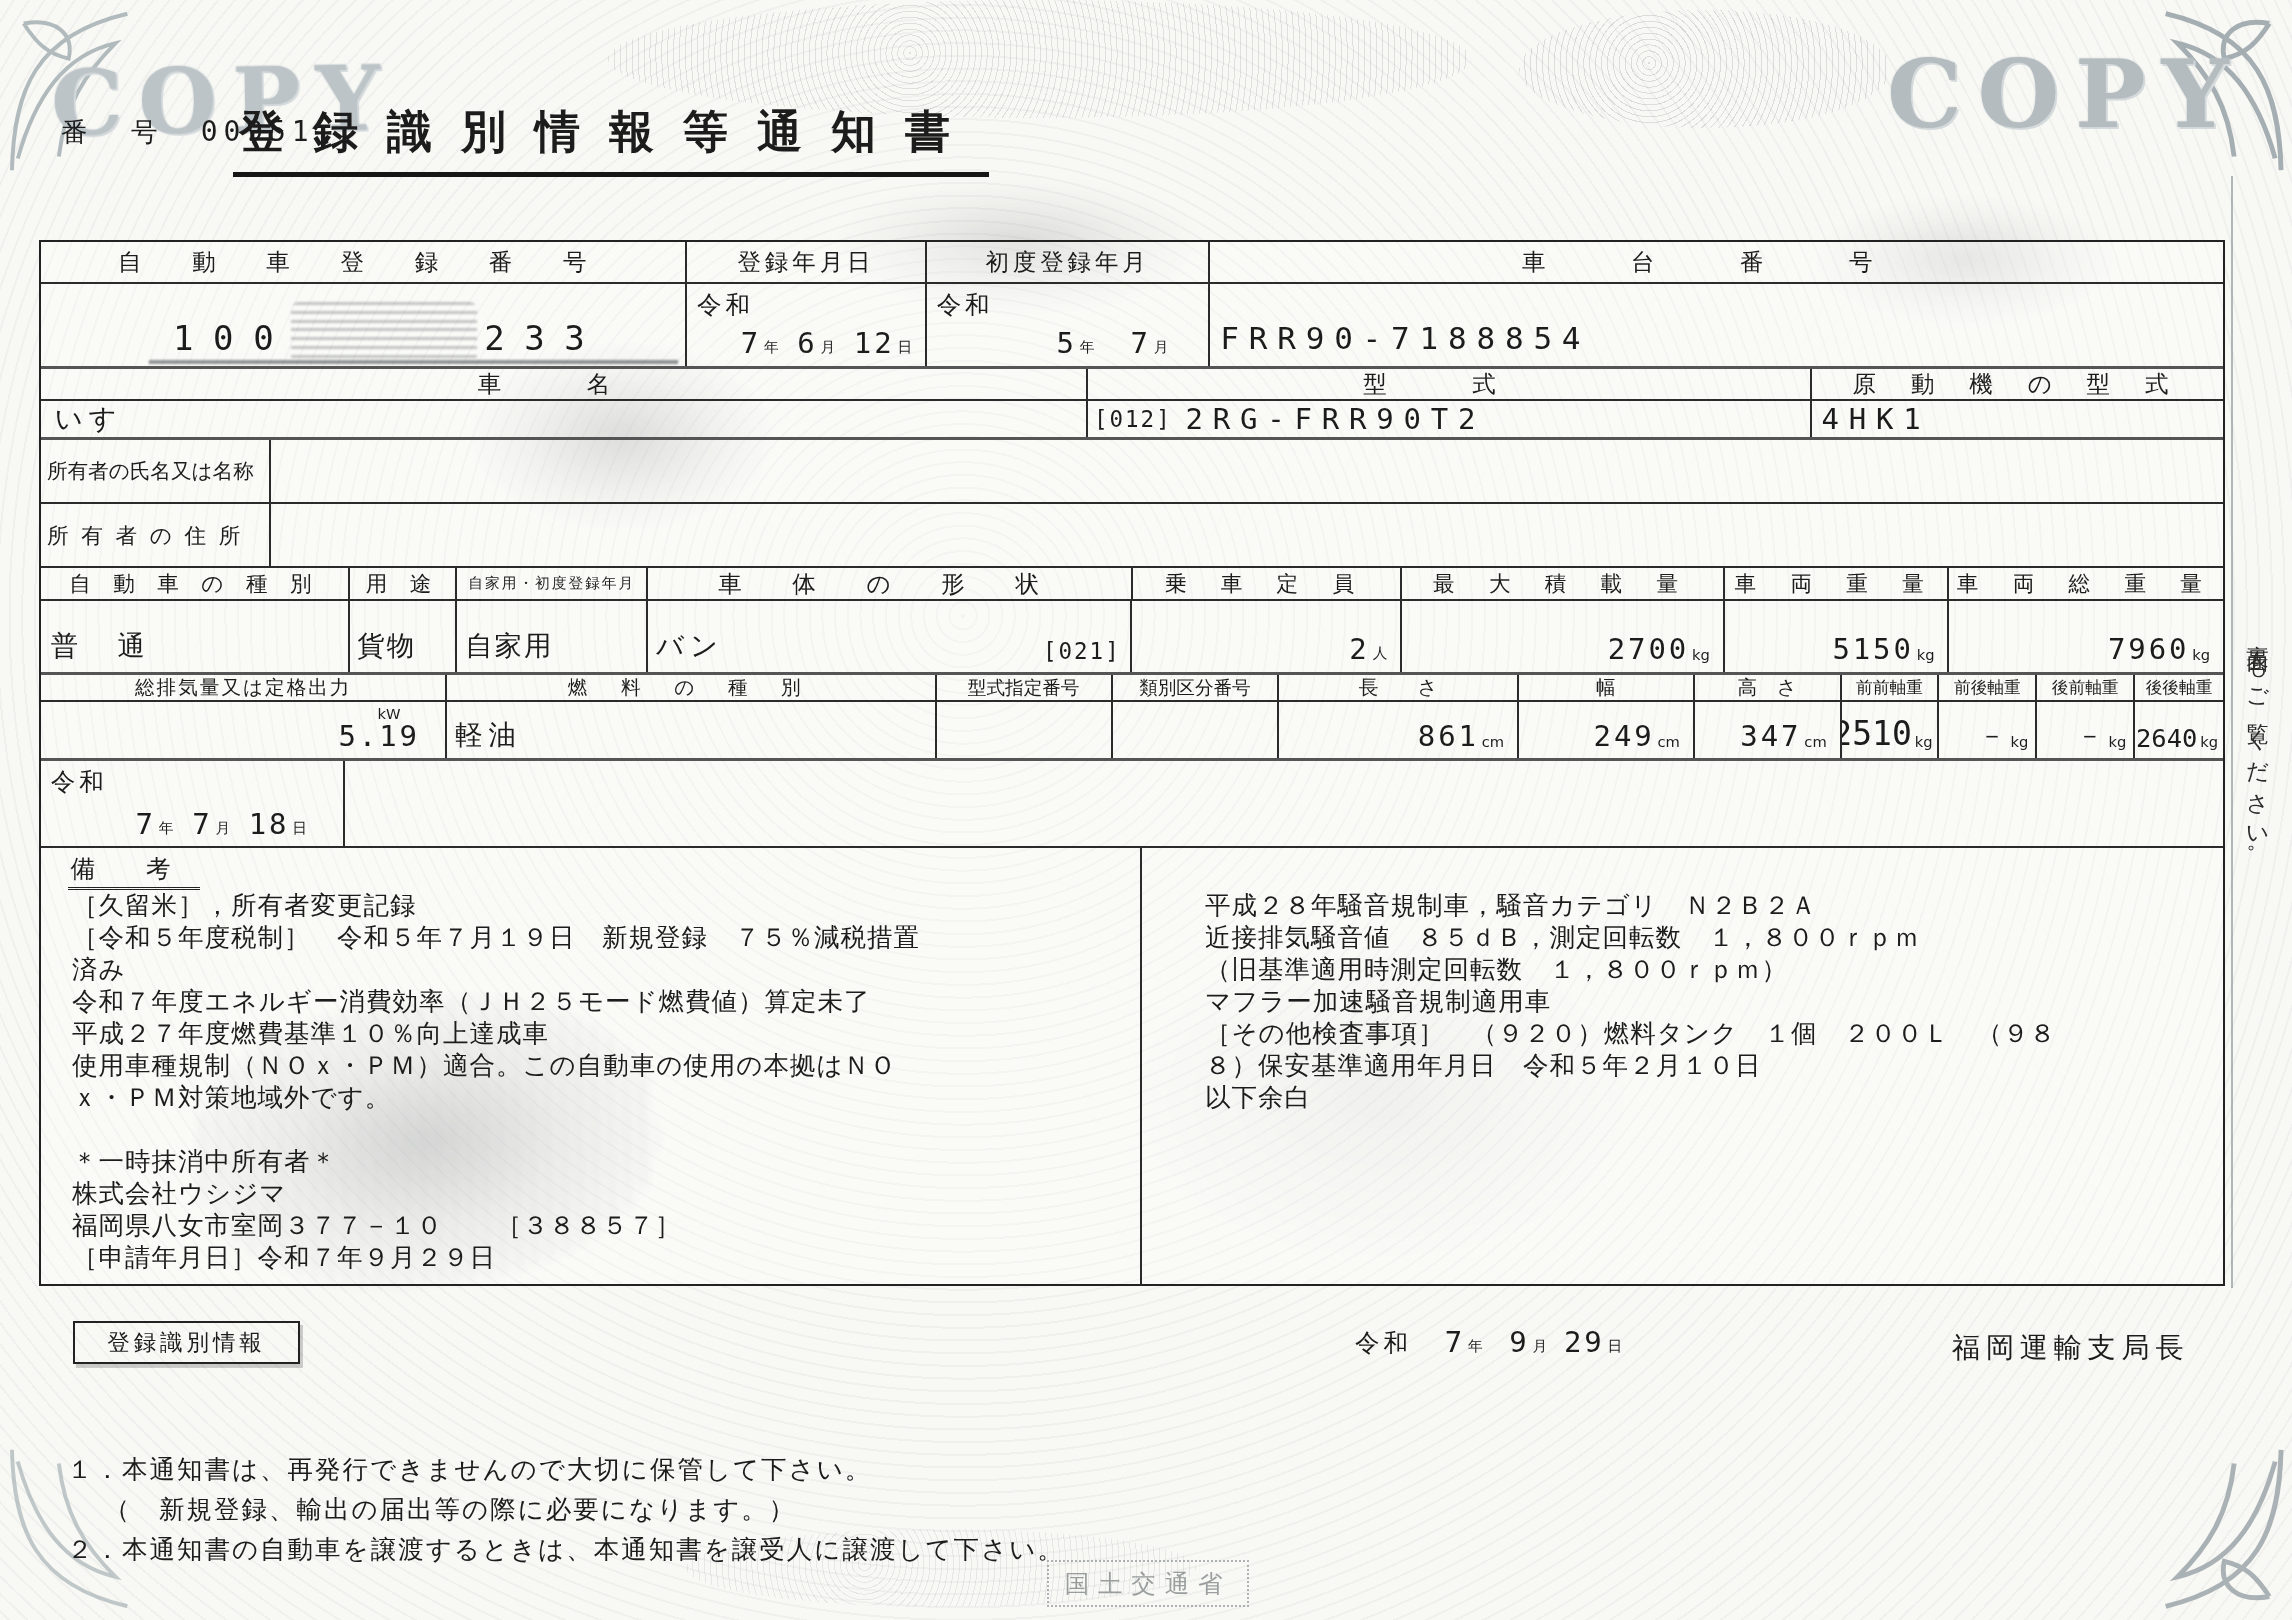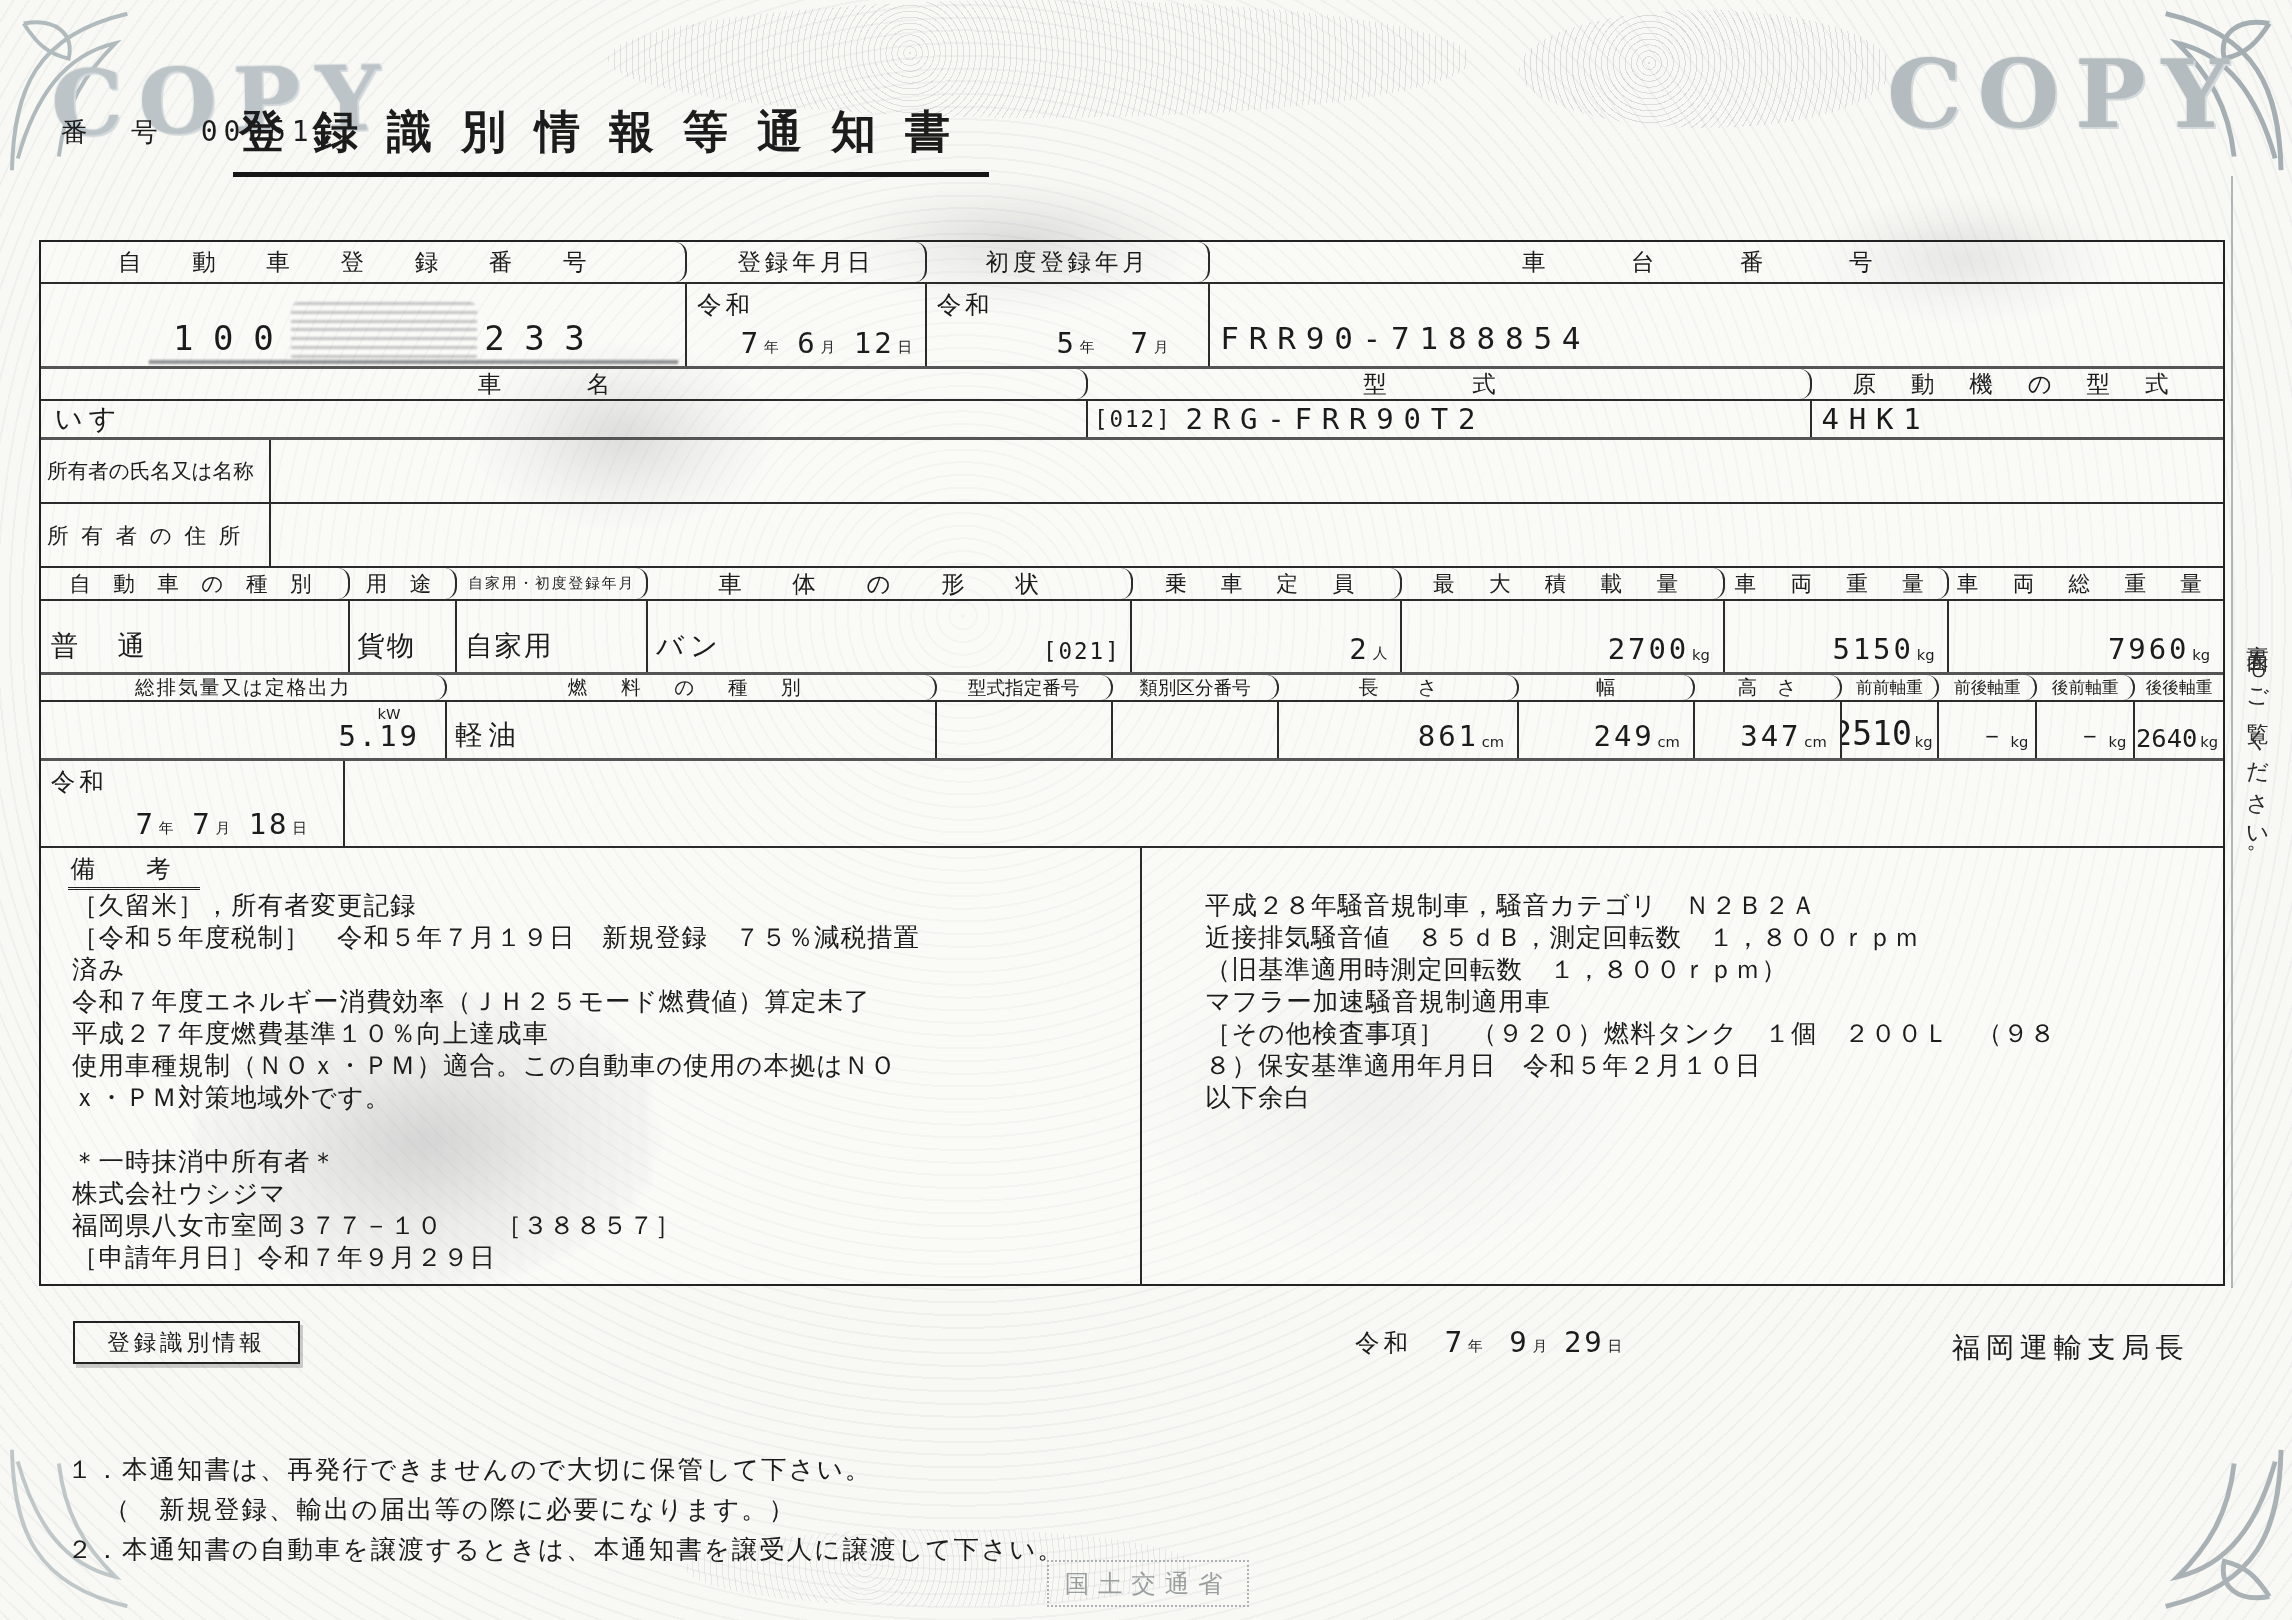--- a/index.html
+++ b/index.html
@@ -32,21 +32,21 @@
   .title{position:absolute;left:233px;top:102px;font-size:45px;font-weight:bold;
     letter-spacing:29px;border-bottom:5.9px solid #161616;padding:0 9.8px 9.8px 5.9px;white-space:nowrap;}
   
   .tbl{position:absolute;left:39px;top:240px;width:2186px;height:1046px;
     border:2.9px solid #222;box-sizing:border-box;background:rgba(255,255,255,.25);}
   .row{display:flex;box-sizing:border-box;border-bottom:2px solid #2b2b2b;}
   .row.heavy{border-bottom:3.9px solid #555;}
   .row.last{border-bottom:none;}
   .c{box-sizing:border-box;border-right:2px solid #2b2b2b;position:relative;overflow:hidden;}
   .c.nr{border-right:none;}
-  .hc{display:flex;align-items:center;justify-content:center;font-size:23.5px;white-space:nowrap;border-radius:12px;}
+  .hc{display:flex;align-items:center;justify-content:center;font-size:23.5px;white-space:nowrap;}
   .hc.small{font-size:14.7px;letter-spacing:2px;}
   .ls4{letter-spacing:3.9px;}.ls8{letter-spacing:7.8px;}.ls14{letter-spacing:13.7px;}
   .ls22{letter-spacing:21.6px;}.ls40{letter-spacing:39px;}
   .num{font-family:"DejaVu Sans Mono",monospace;font-size:29px;letter-spacing:2.9px;}
   .u{font-size:14.7px;margin:0 1px 2.9px 2.9px;align-self:flex-end;}
   .valline{display:flex;align-items:flex-end;justify-content:flex-end;padding:0 11.8px 5.9px 0;}
   .era-cell{display:flex;flex-direction:column;justify-content:space-between;}
   .era{font-size:24.5px;letter-spacing:3.9px;padding:3.9px 0 0 9.8px;}
   .gap18{width:17.6px;}
   .jp-val{font-size:27.4px;letter-spacing:5.9px;}

